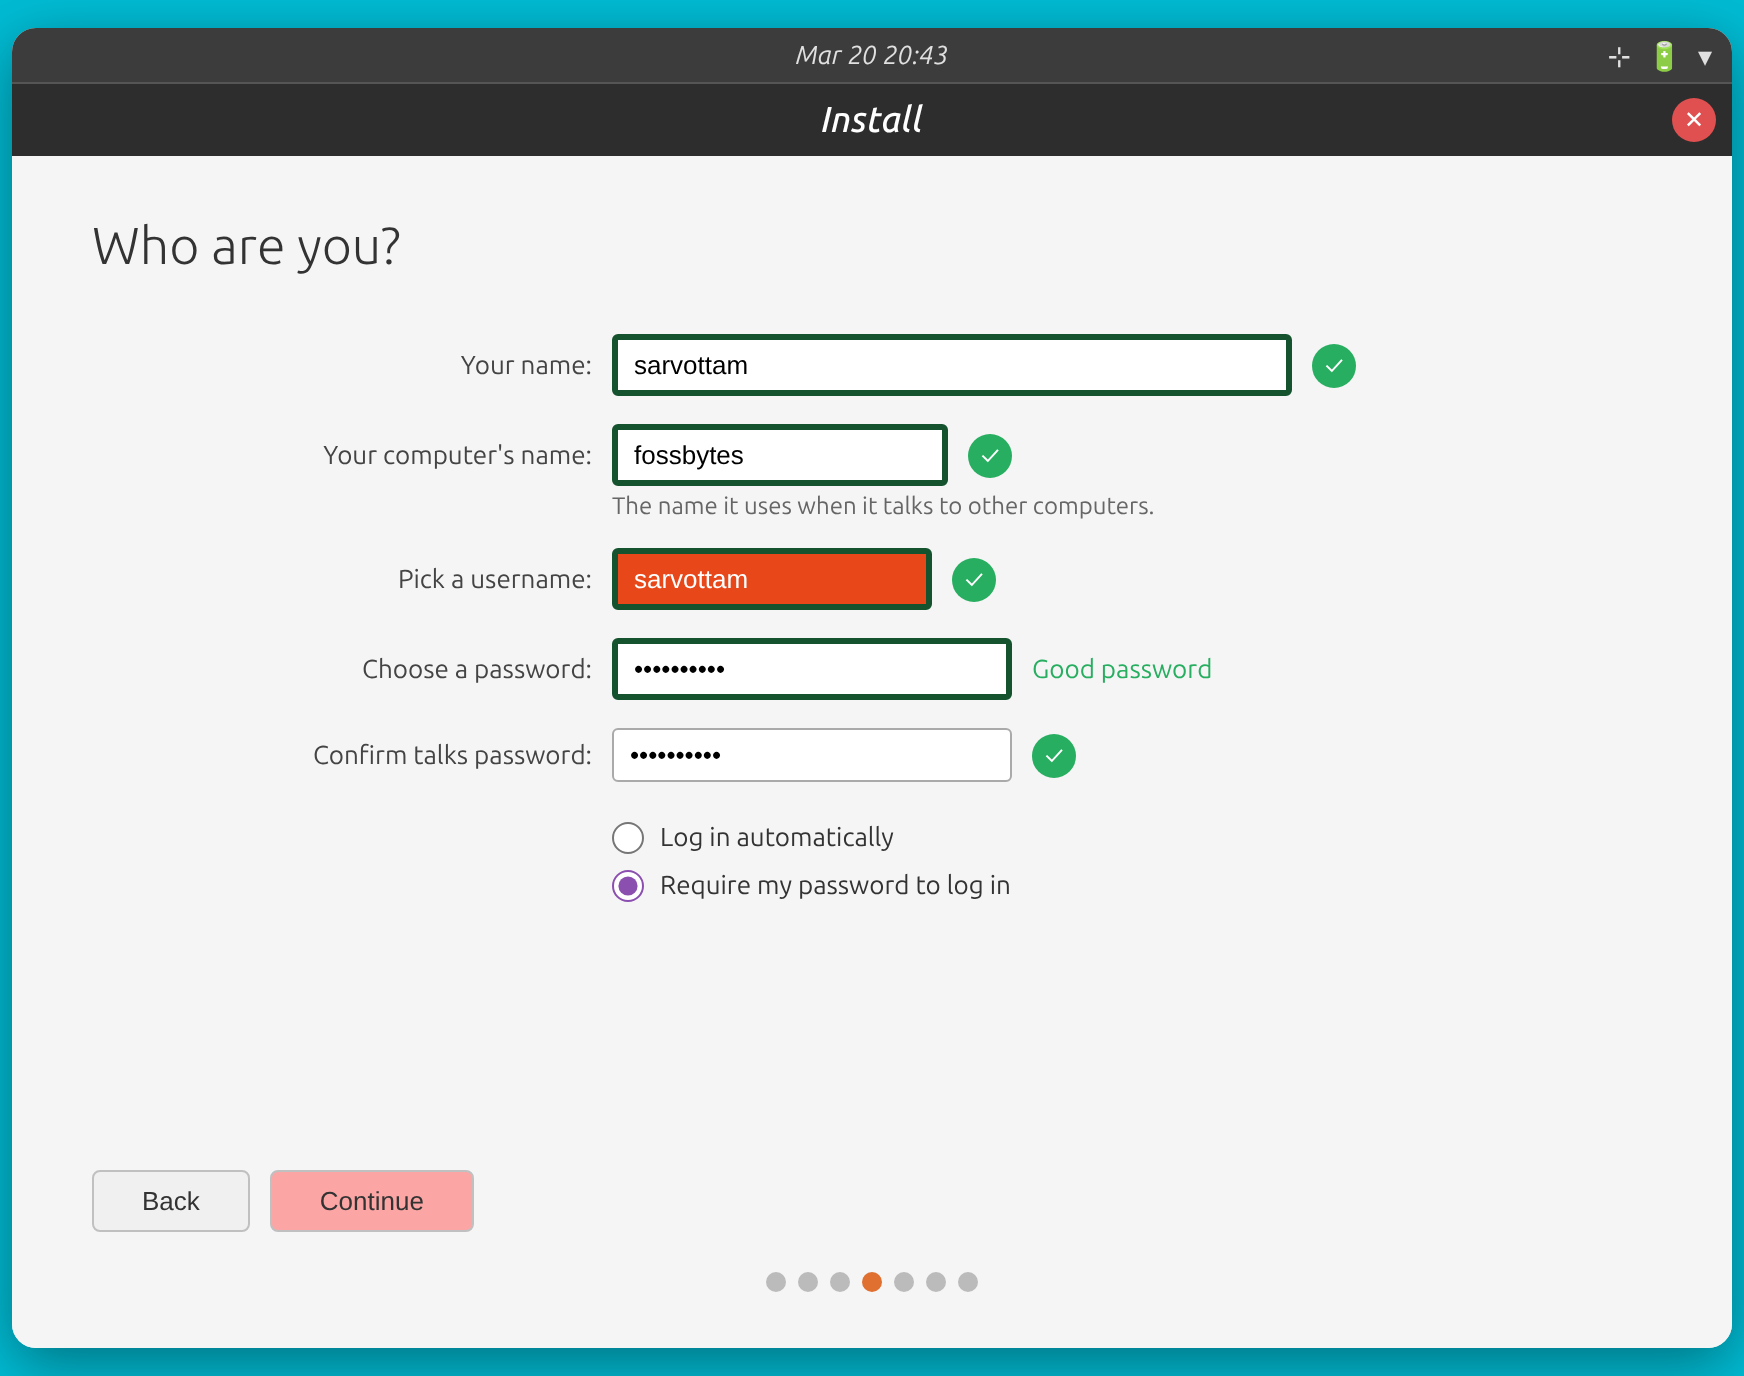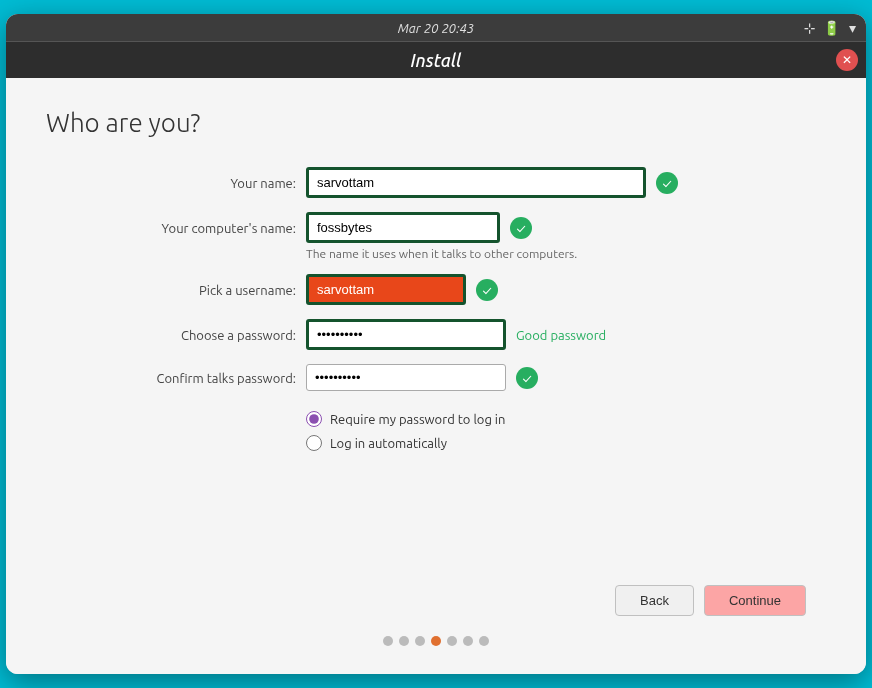--- a/index.html
+++ b/index.html
@@ -165,21 +165,21 @@
     .form-input {
       border: 3px solid #14532d;
       border-radius: 3px;
       padding: 5px 8px;
       font-size: 13px;
       background: #fff;
       outline: none;
     }
 
     .input-name { width: 340px; }
-    .input-computer { width: 194px; }
+    .input-computer { width: 168px; }
     .input-username { width: 160px; background: #e8471a; color: white; }
     .input-username::selection { background: #c03010; }
     .input-password { width: 200px; }
     .input-confirm { width: 200px; border: 1px solid #aaa; }
 
     .check-icon {
       width: 22px;
       height: 22px;
       background: #27ae60;
       border-radius: 50%;
@@ -224,21 +224,21 @@
     .radio-input {
       width: 16px;
       height: 16px;
       cursor: pointer;
       accent-color: #8b4fb0;
     }
 
     
     .buttons-area {
       display: flex;
-      justify-content: flex-end;
+      justify-content: flex-start;
       gap: 10px;
       padding: 20px 20px 10px 0;
       margin-top: auto;
     }
 
     .btn {
       padding: 7px 24px;
       border-radius: 4px;
       font-size: 13px;
       cursor: pointer;
@@ -330,26 +330,26 @@
       </div>
 
       <div class="form-row">
         <span class="form-label">Confirm talks password:</span>
         <input class="form-input input-confirm" type="password" value="aaaaaaaaaa" style="">
         <div class="check-icon">✓</div>
       </div>
 
       <div class="radio-group">
         <label class="radio-row">
+          <input type="radio" class="radio-input" name="login" style="accent-color: rgb(139, 79, 176);">
+          <span>Log in automatically</span>
+        </label>
+        <label class="radio-row">
           <input type="radio" class="radio-input" name="login" checked="" style="accent-color: rgb(139, 79, 176);">
           <span>Require my password to log in</span>
-        </label>
-        <label class="radio-row">
-          <input type="radio" class="radio-input" name="login" style="accent-color: rgb(139, 79, 176);">
-          <span>Log in automatically</span>
         </label>
       </div>
 
     </div>
 
     <div class="buttons-area">
       <button class="btn btn-back">Back</button>
       <button class="btn btn-continue">Continue</button>
     </div>
 

